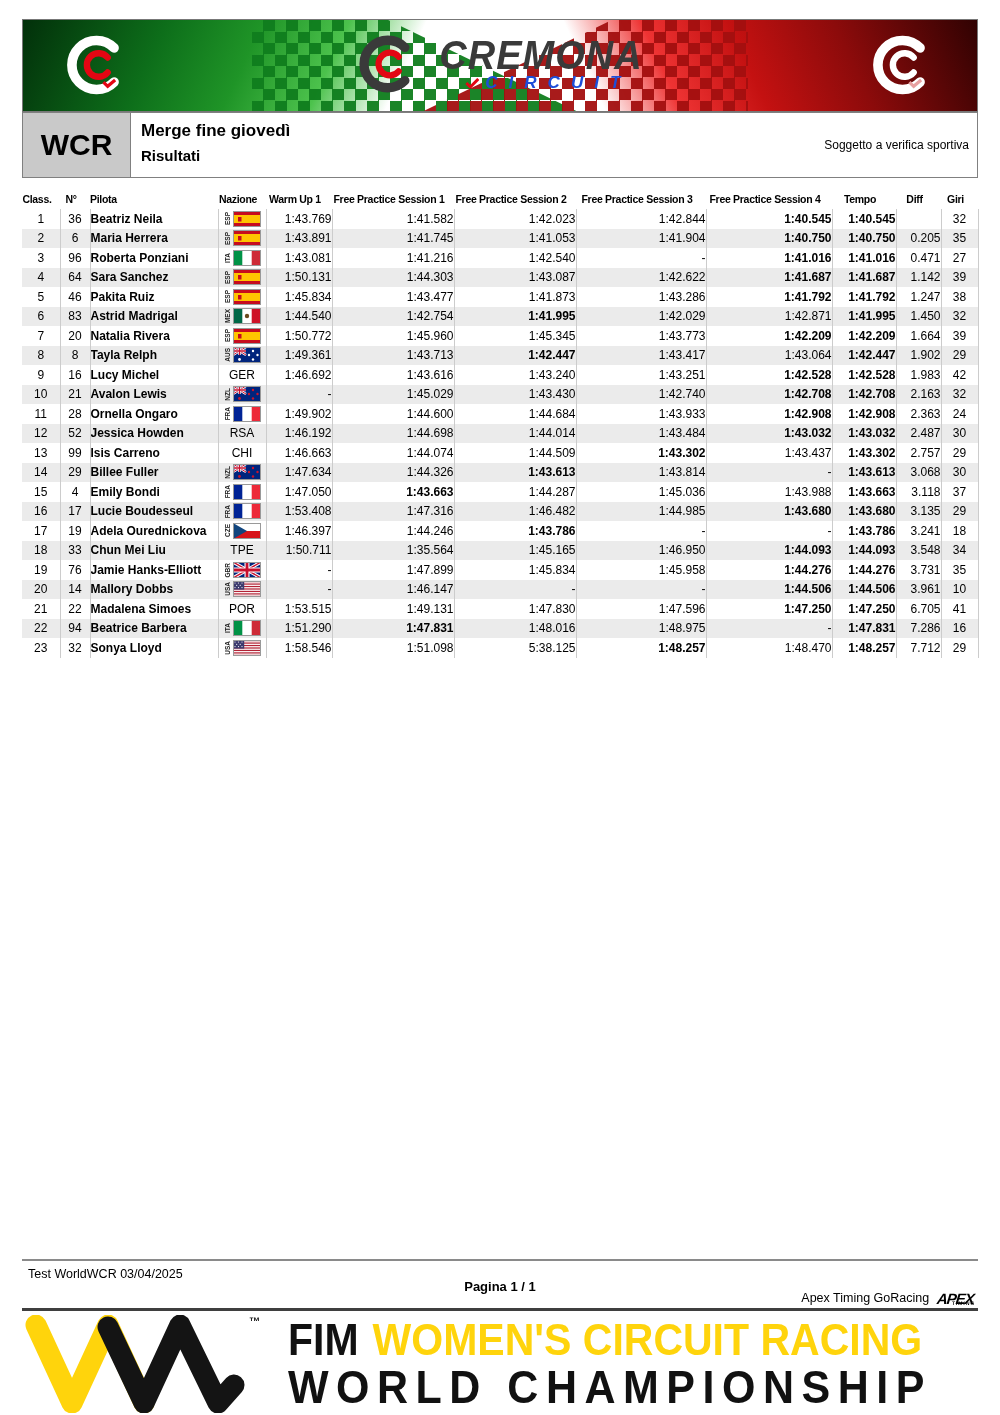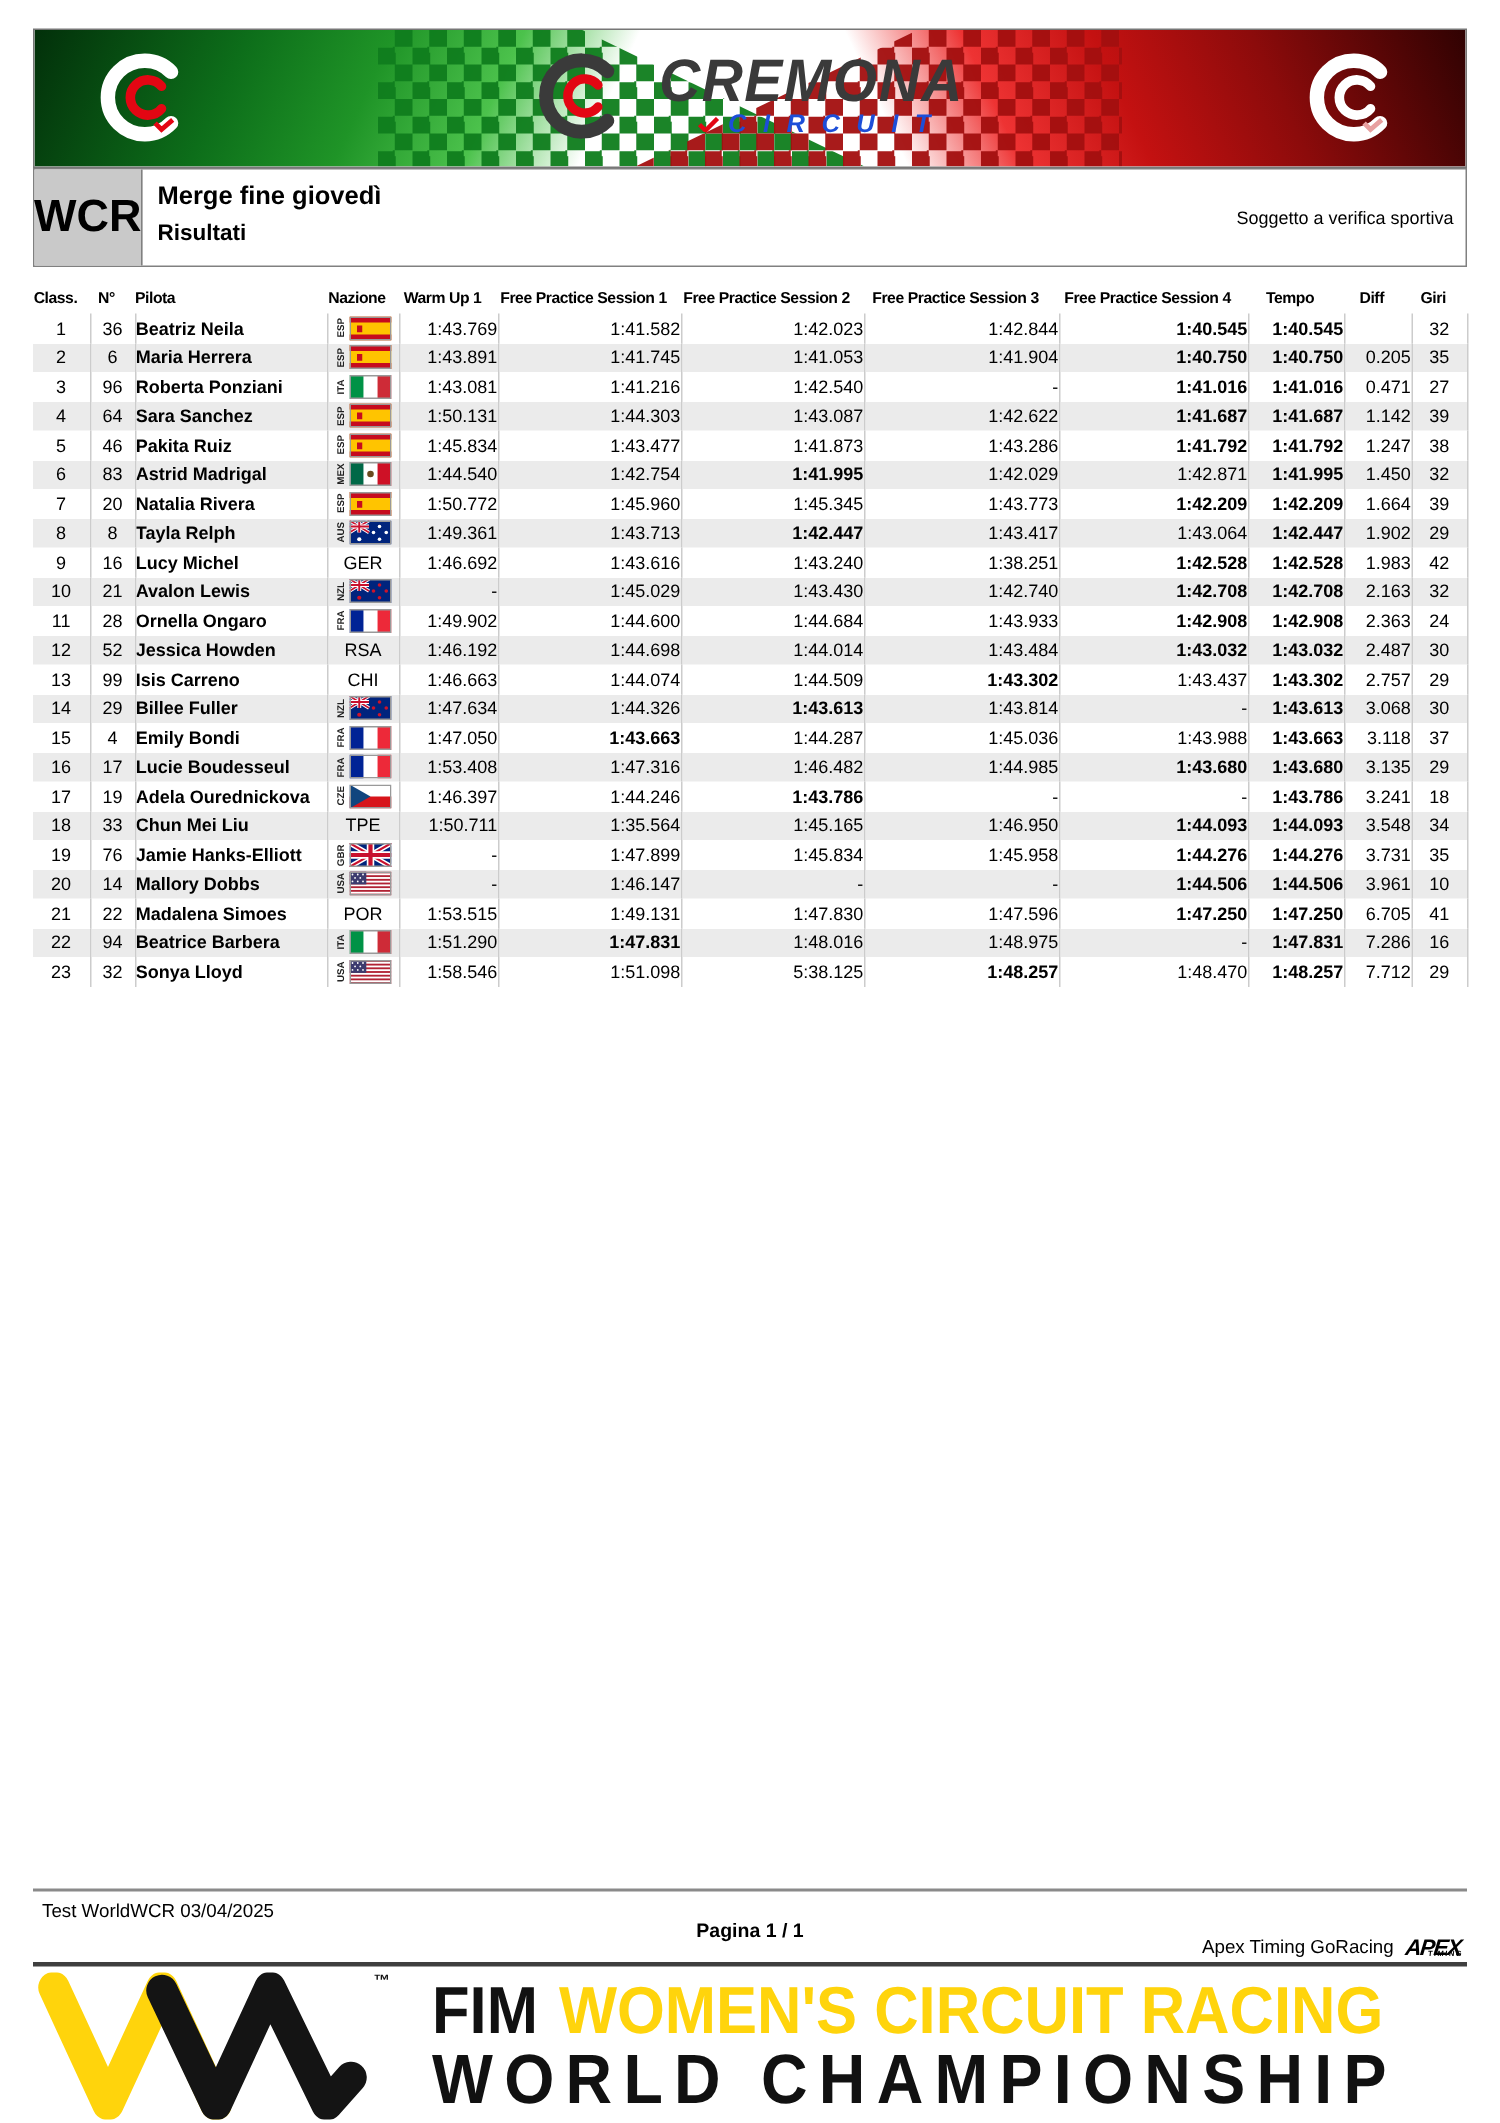--- a/index.html
+++ b/index.html
@@ -33,21 +33,21 @@
   .cremona-word { font-size:38px; font-weight:bold; font-style:italic; letter-spacing:1px;
     color:#3a3a3a; line-height:40px; transform:scaleY(1.05); }
   .circuit-row { display:flex; align-items:center; gap:6px; margin-left:26px; margin-top:-2px; }
   .circuit-word { font-size:17px; font-weight:bold; font-style:italic; letter-spacing:11px;
     color:#1d4ed8; }
   .red-tick { width:14px; height:10px; }
 
   
   .titlebar { position:absolute; top:112px; left:22px; width:956px; height:66px;
     border:1px solid #808080; background:#fff; display:flex; }
-  .wcr-box { width:72px; background:#c9c9c9; border-right:1px solid #808080;
+  .wcr-box { width:108px; background:#c9c9c9; border-right:1px solid #808080;
     display:flex; align-items:center; justify-content:center;
     font-size:30px; font-weight:bold; letter-spacing:0; }
   .titles { padding:6px 0 0 10px; }
   .title-main { font-size:17px; font-weight:bold; line-height:24px; }
   .title-sub  { font-size:15px; font-weight:bold; line-height:26px; }
   .verify-note { margin-left:auto; align-self:center; padding-right:8px; font-size:12px; }
 
   
   table.results { position:absolute; top:188px; left:22px; width:956px;
     border-collapse:collapse; table-layout:fixed; }
@@ -374,21 +374,21 @@
           <td class="c-giri">29</td>
         </tr>
         <tr>
           <td class="c-pos">9</td>
           <td class="c-num">16</td>
           <td class="c-name">Lucy Michel</td>
           <td class="c-nat"><span class="nat-text">GER</span></td>
           <td class="c-time">1:46.692</td>
           <td class="c-time">1:43.616</td>
           <td class="c-time">1:43.240</td>
-          <td class="c-time">1:38.251</td>
+          <td class="c-time">1:43.251</td>
           <td class="c-time best">1:42.528</td>
           <td class="c-tempo">1:42.528</td>
           <td class="c-diff">1.983</td>
           <td class="c-giri">42</td>
         </tr>
         <tr>
           <td class="c-pos">10</td>
           <td class="c-num">21</td>
           <td class="c-name">Avalon Lewis</td>
           <td class="c-nat"><span class="nation">

